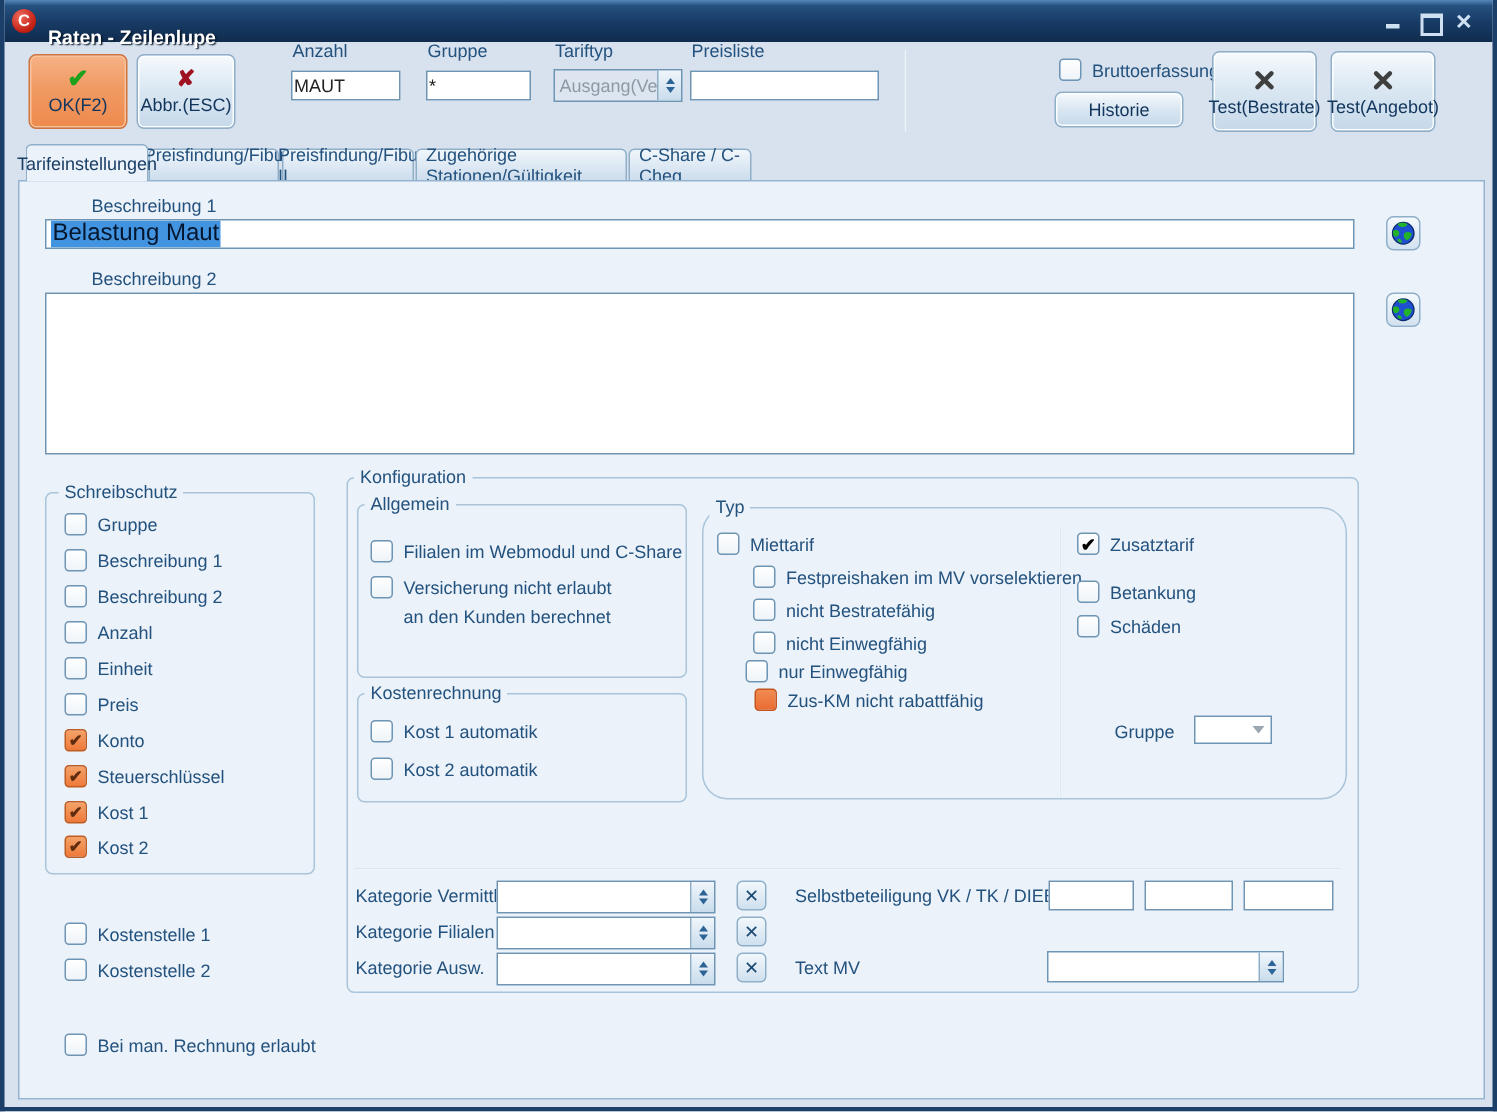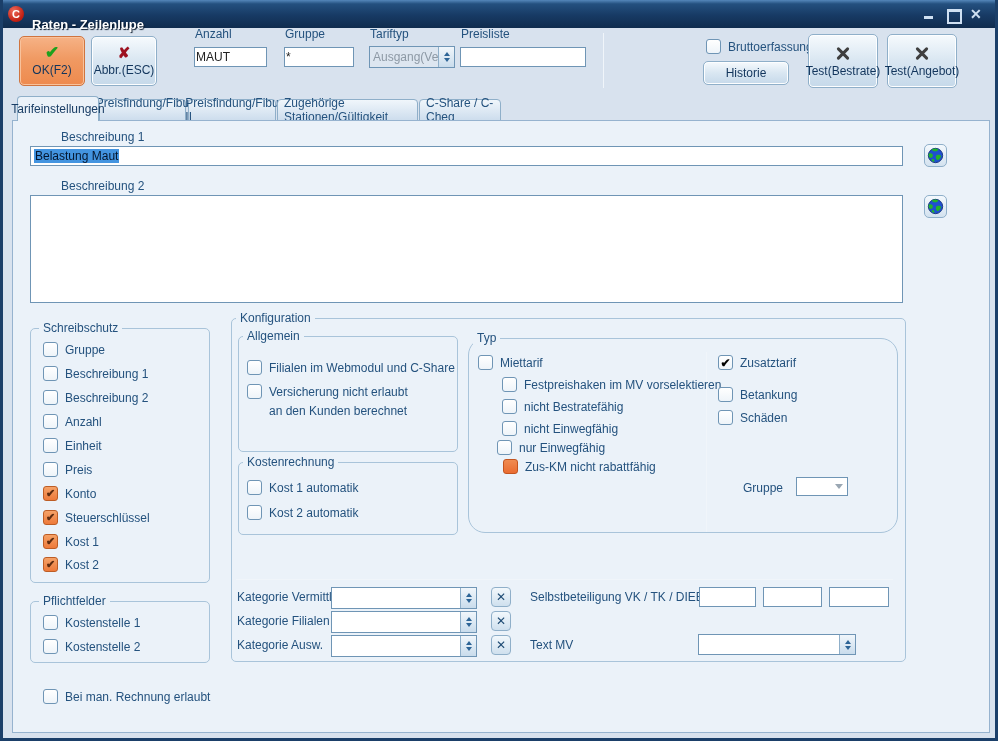--- a/index.html
+++ b/index.html
@@ -61,21 +61,21 @@
   .tab{position:absolute;top:99px;height:22px;display:flex;align-items:center;justify-content:center;
     background:linear-gradient(180deg,#f0f6fb,#cddded);border:1px solid #8fafc9;border-radius:4px 4px 0 0;
     font-size:12px;color:#24527e;z-index:2;padding:0 6px;}
   .tab.active{top:96px;height:25px;background:#ebf2f9;border-bottom:none;z-index:4;color:#1a3e66;}
   
   .panel{position:absolute;left:9px;top:120px;width:978px;height:613px;background:#ebf2f9;border:1px solid #96b3cf;z-index:3;}
   .grp{position:absolute;border:1px solid #a9c4da;border-radius:5px;}
   .grp .lg{position:absolute;top:-8px;left:8px;background:#ebf2f9;padding:0 4px;font-size:12px;color:#24527e;white-space:nowrap;}
   .globebtn{position:absolute;width:23px;height:23px;border:1px solid #8fafc9;border-radius:5px;
     background:linear-gradient(180deg,#f4f9fd,#d3e2ef);display:flex;align-items:center;justify-content:center;}
-  .sel-input{font-size:12px;}
+  .sel-input{font-size:16px;}
   .sel-input .selected{background:#4394e0;color:#04162e;padding:0 1px;}
   textarea.area{position:absolute;border:1px solid #6f95b5;background:#fff;resize:none;font-size:12px;padding:2px;}
 </style>
 </head>
 <body>
 
 <div class="win">
 
   <div class="titlebar">
     <span class="app-icon">
@@ -212,23 +212,20 @@
     </div>
   <div class="chkrow" style="left:40px;top:534px;z-index:6;">
       <span class="cb orange checked"></span>
       <span>Kost 1</span>
     </div>
   <div class="chkrow" style="left:40px;top:557px;z-index:6;">
       <span class="cb orange checked"></span>
       <span>Kost 2</span>
     </div>
 
-  <div class="grp" style="left:27px;top:601px;width:180px;height:62px;z-index:5;">
-    <span class="lg">Pflichtfelder</span>
-  </div>
   <div class="chkrow" style="left:40px;top:615px;z-index:6;">
       <span class="cb plain"></span>
       <span>Kostenstelle 1</span>
     </div>
   <div class="chkrow" style="left:40px;top:639px;z-index:6;">
       <span class="cb plain"></span>
       <span>Kostenstelle 2</span>
     </div>
 
   <div class="chkrow" style="left:40px;top:689px;z-index:6;">

